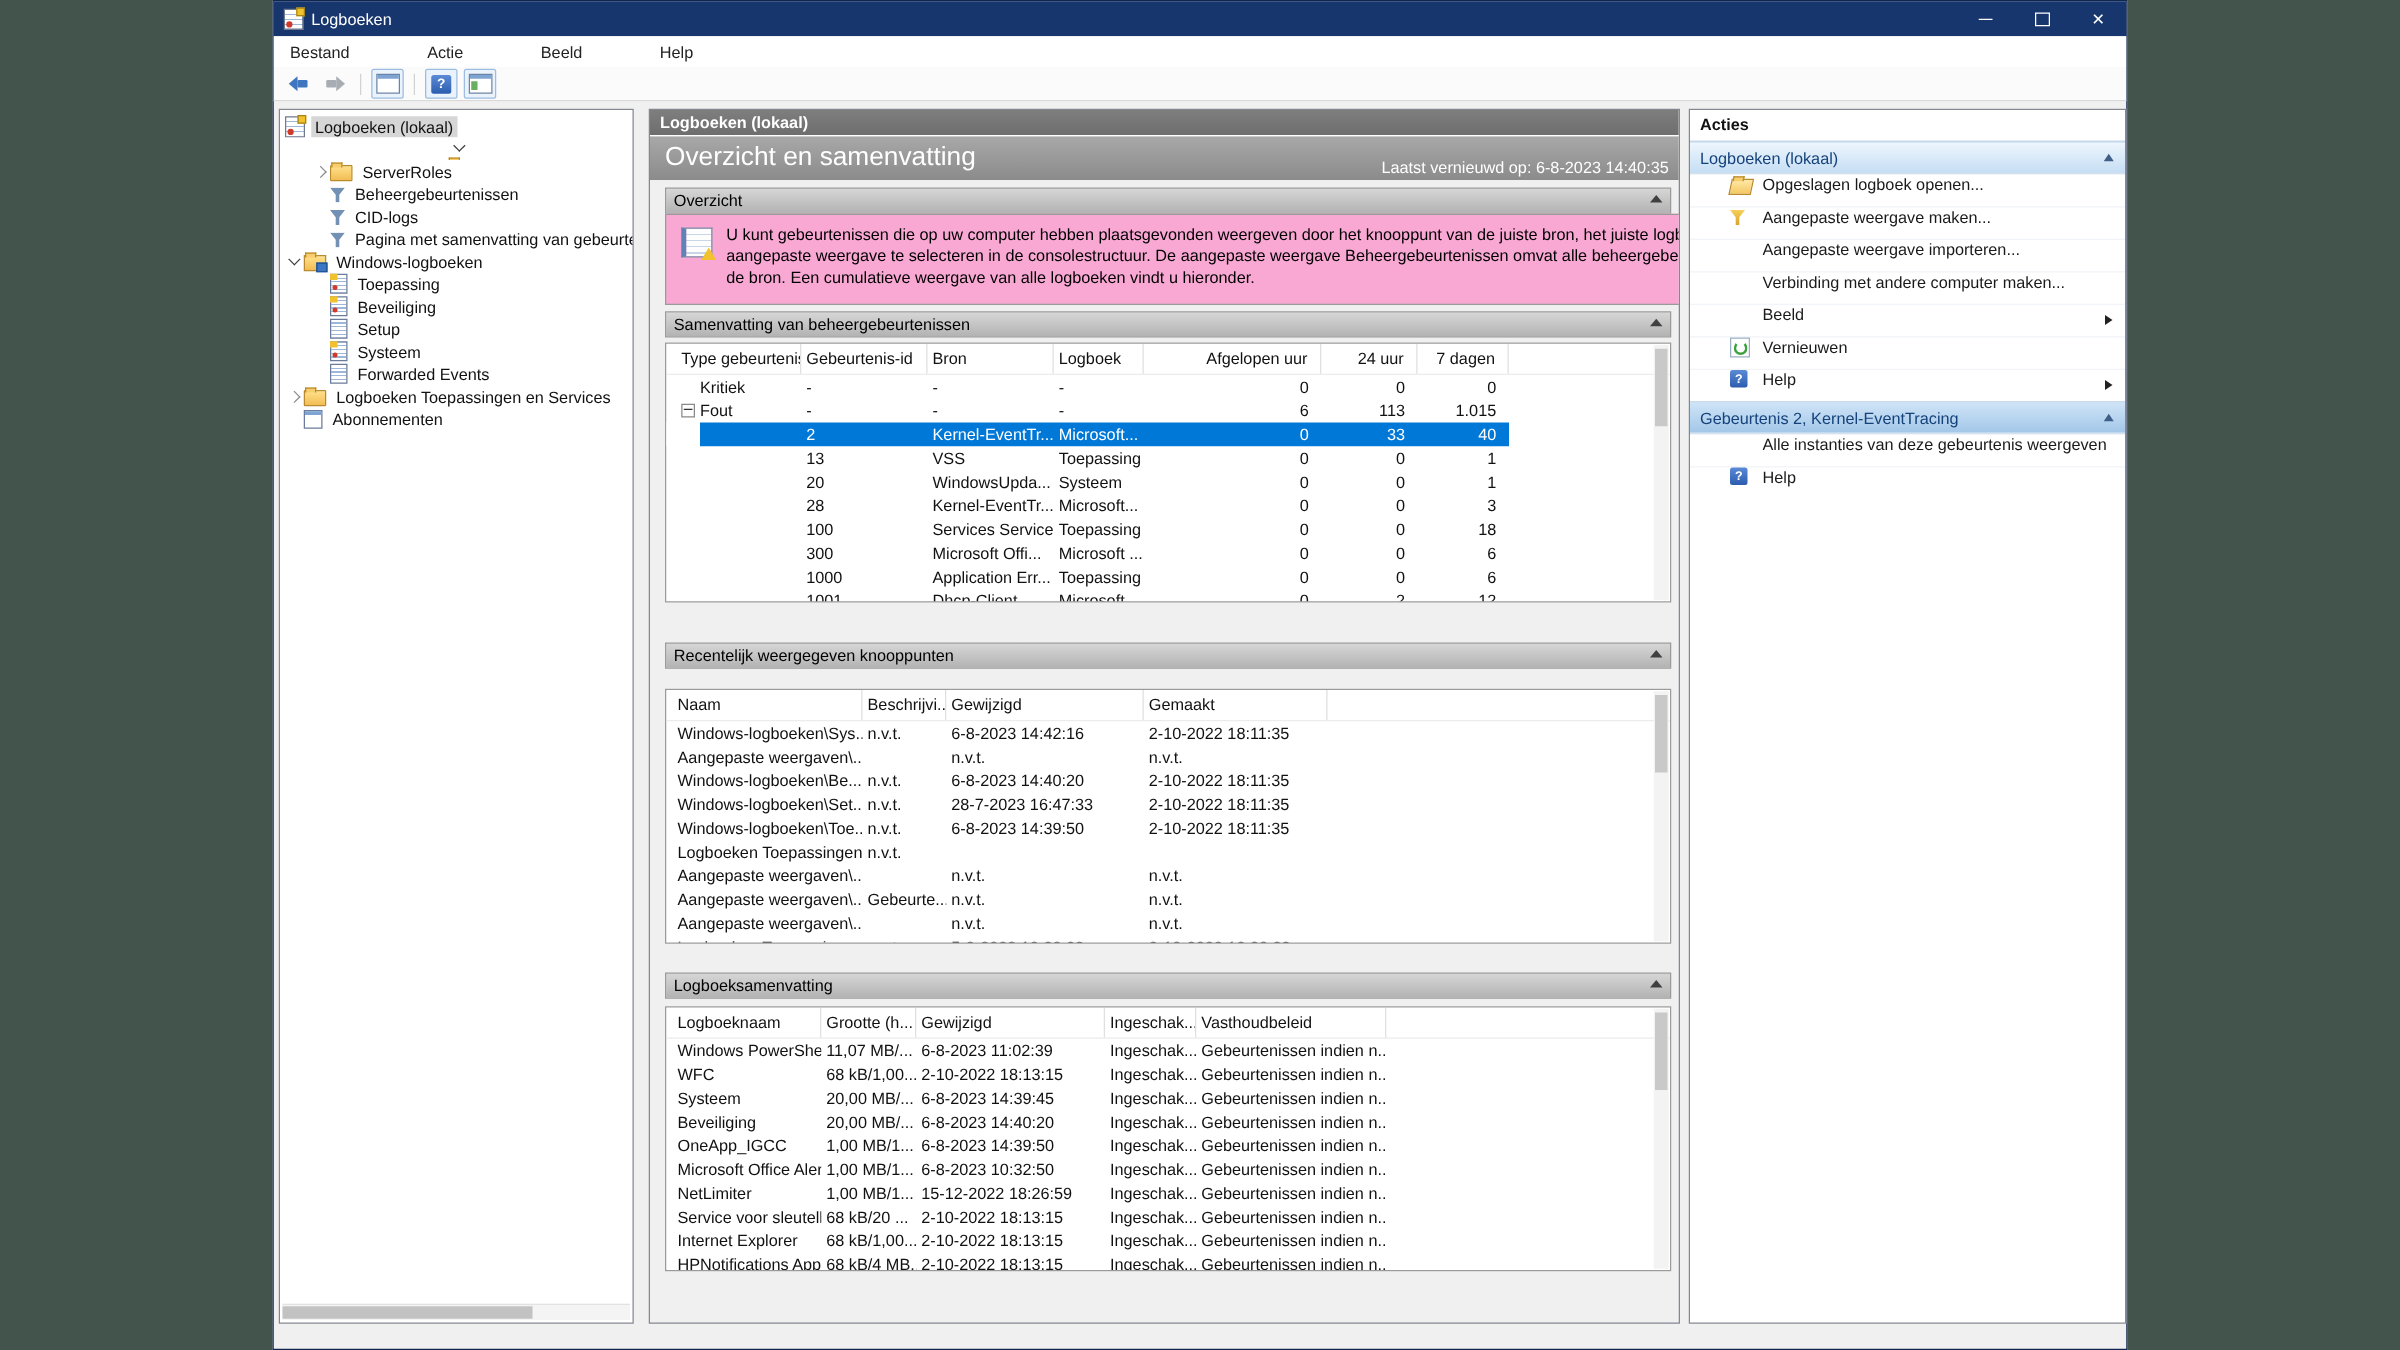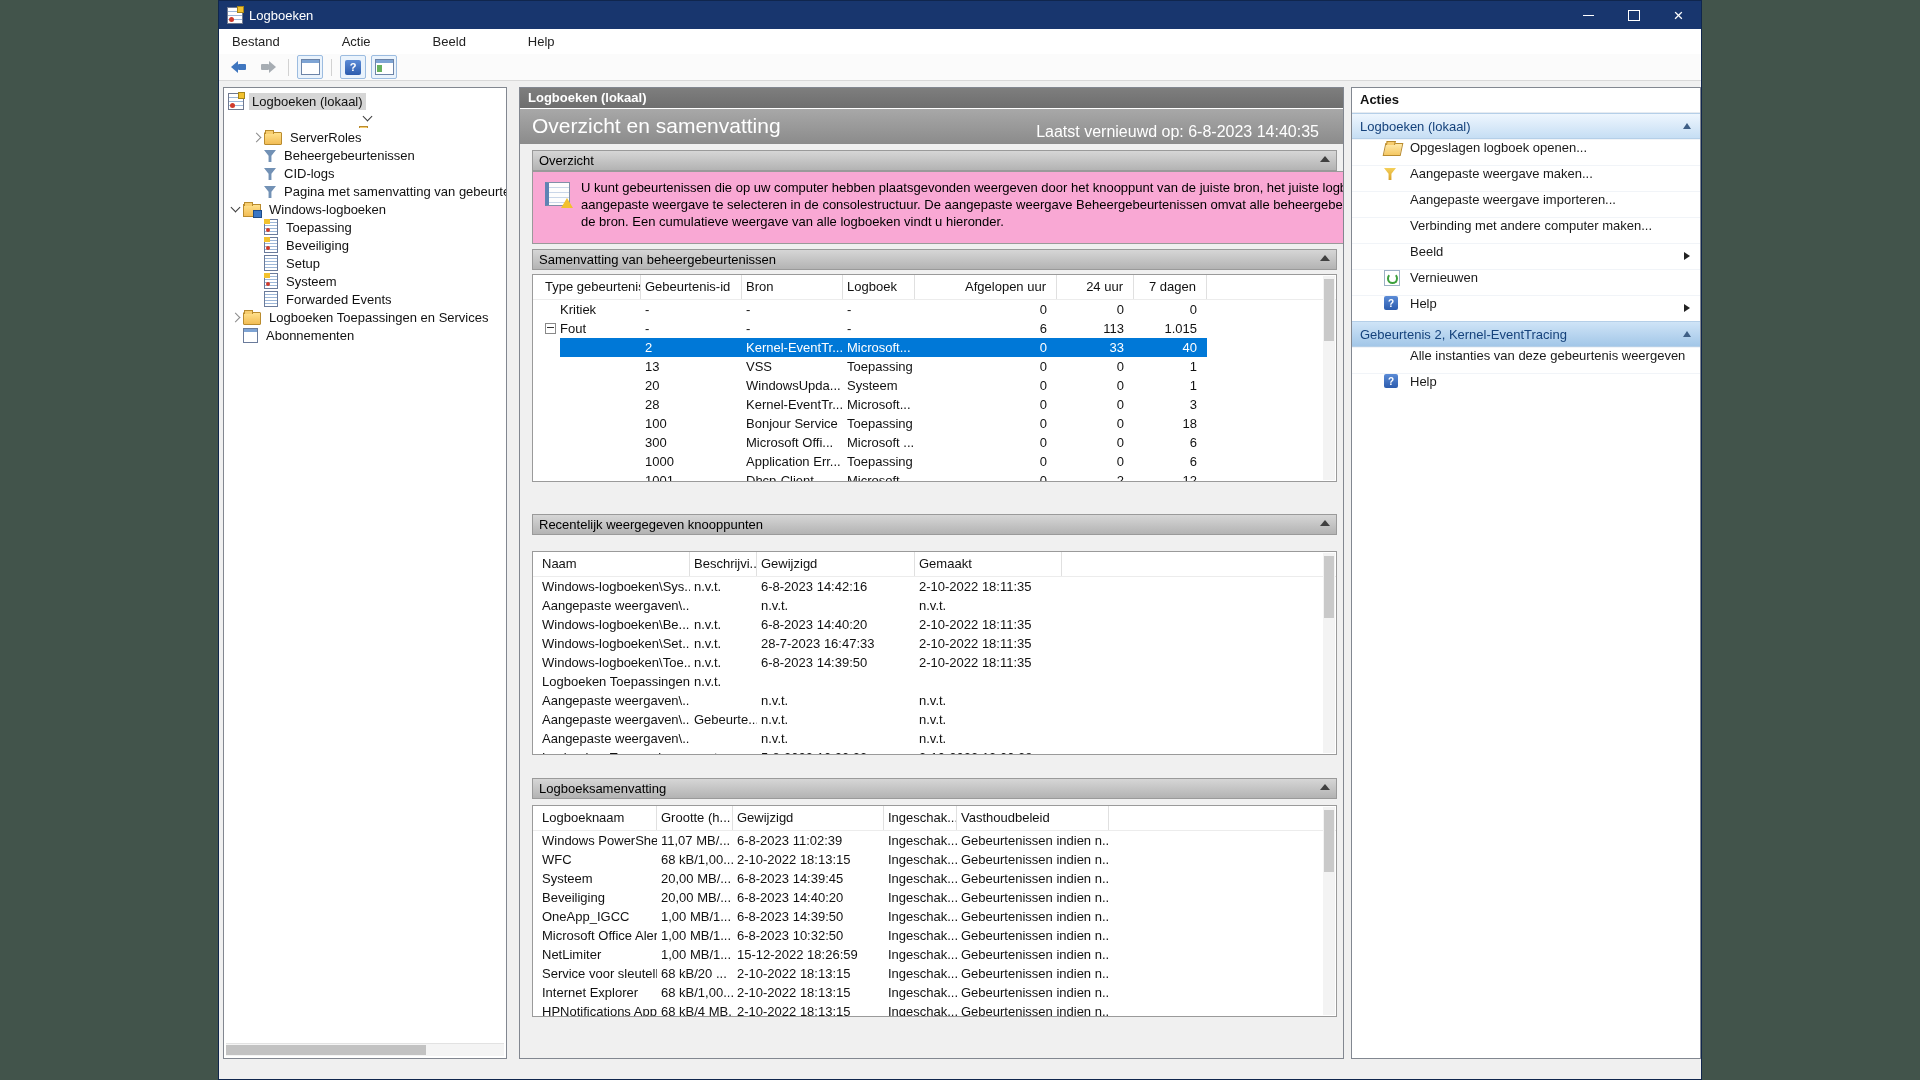--- a/index.html
+++ b/index.html
@@ -75,21 +75,21 @@
   .ic-help{width:14px;height:14px;background:linear-gradient(#5b8bd6,#2c5cae);border-radius:2px;color:#fff;font-weight:bold;font-size:10px;
            display:flex;align-items:center;justify-content:center;}
   .ic-help::before{content:"?";}
   .ic-book{width:20px;height:22px;background:repeating-linear-gradient(#fdfdfd 0 4px,#c9d6e8 4px 5px);border:1px solid #8090a8;border-left:4px solid #5f83b4;}
   .ic-book::after{content:"";position:absolute;right:-4px;bottom:-3px;width:0;height:0;border-left:6px solid transparent;border-right:6px solid transparent;border-bottom:10px solid #f2c12e;}
   
   .cp-title{position:absolute;left:0;top:0;right:0;height:20px;background:linear-gradient(#7e7e7e,#6e6e6e);
             color:#fff;font-weight:bold;font-size:13px;line-height:20px;padding-left:8px;}
   .cp-banner{position:absolute;left:0;top:20px;right:0;height:36px;background:linear-gradient(#a8a8a8,#8b8b8b);border-top:1px solid #fff;box-sizing:border-box;}
   .cp-banner .btitle{position:absolute;left:12px;top:5px;font-size:21px;color:#fff;}
-  .cp-banner .brefresh{position:absolute;right:24px;bottom:3px;font-size:16px;color:#fff;}
+  .cp-banner .brefresh{position:absolute;right:8px;bottom:3px;font-size:13px;color:#fff;}
   .sec-header{position:absolute;left:12px;width:805px;height:21px;background:linear-gradient(#d6d6d6,#b3b3b3);
               border:1px solid #9a9a9a;box-sizing:border-box;font-size:13px;line-height:19px;padding-left:6px;color:#000;}
   .sec-header .up{position:absolute;right:6px;top:5px;width:0;height:0;border-left:5px solid transparent;border-right:5px solid transparent;border-bottom:6px solid #404040;}
   .sec-body{position:absolute;left:12px;width:949px;background:#f9a8d4;border:1px solid #9a9a9a;box-sizing:border-box;}
   .ov-icon{position:absolute;left:12px;top:10px;}
   .ov-text{position:absolute;left:48px;right:12px;top:7px;font-size:13px;line-height:17px;color:#000;}
   .tbl{position:absolute;left:12px;width:805px;background:#fff;border:1px solid #9a9a9a;box-sizing:border-box;overflow:hidden;}
   .tr{display:flex;height:19px;line-height:19px;font-size:13px;position:relative;}
   .tr.head{height:25px;line-height:24px;border-bottom:1px solid #ececec;box-sizing:border-box;}
   .td{overflow:hidden;white-space:nowrap;flex:none;padding-left:4px;box-sizing:border-box;}
@@ -335,21 +335,21 @@
           <span class="td c1">28</span>
           <span class="td c2">Kernel-EventTr...</span>
           <span class="td c3">Microsoft...</span>
           <span class="td c4">0</span>
           <span class="td c5">0</span>
           <span class="td c6">3</span>
         </div>
         <div class="tr">
           <span class="td c0"><span class="lead noexp"></span></span>
           <span class="td c1">100</span>
-          <span class="td c2">Bonjour Service</span>
+          <span class="td c2">Services Service</span>
           <span class="td c3">Toepassing</span>
           <span class="td c4">0</span>
           <span class="td c5">0</span>
           <span class="td c6">18</span>
         </div>
         <div class="tr">
           <span class="td c0"><span class="lead noexp"></span></span>
           <span class="td c1">300</span>
           <span class="td c2">Microsoft Offi...</span>
           <span class="td c3">Microsoft ...</span>

